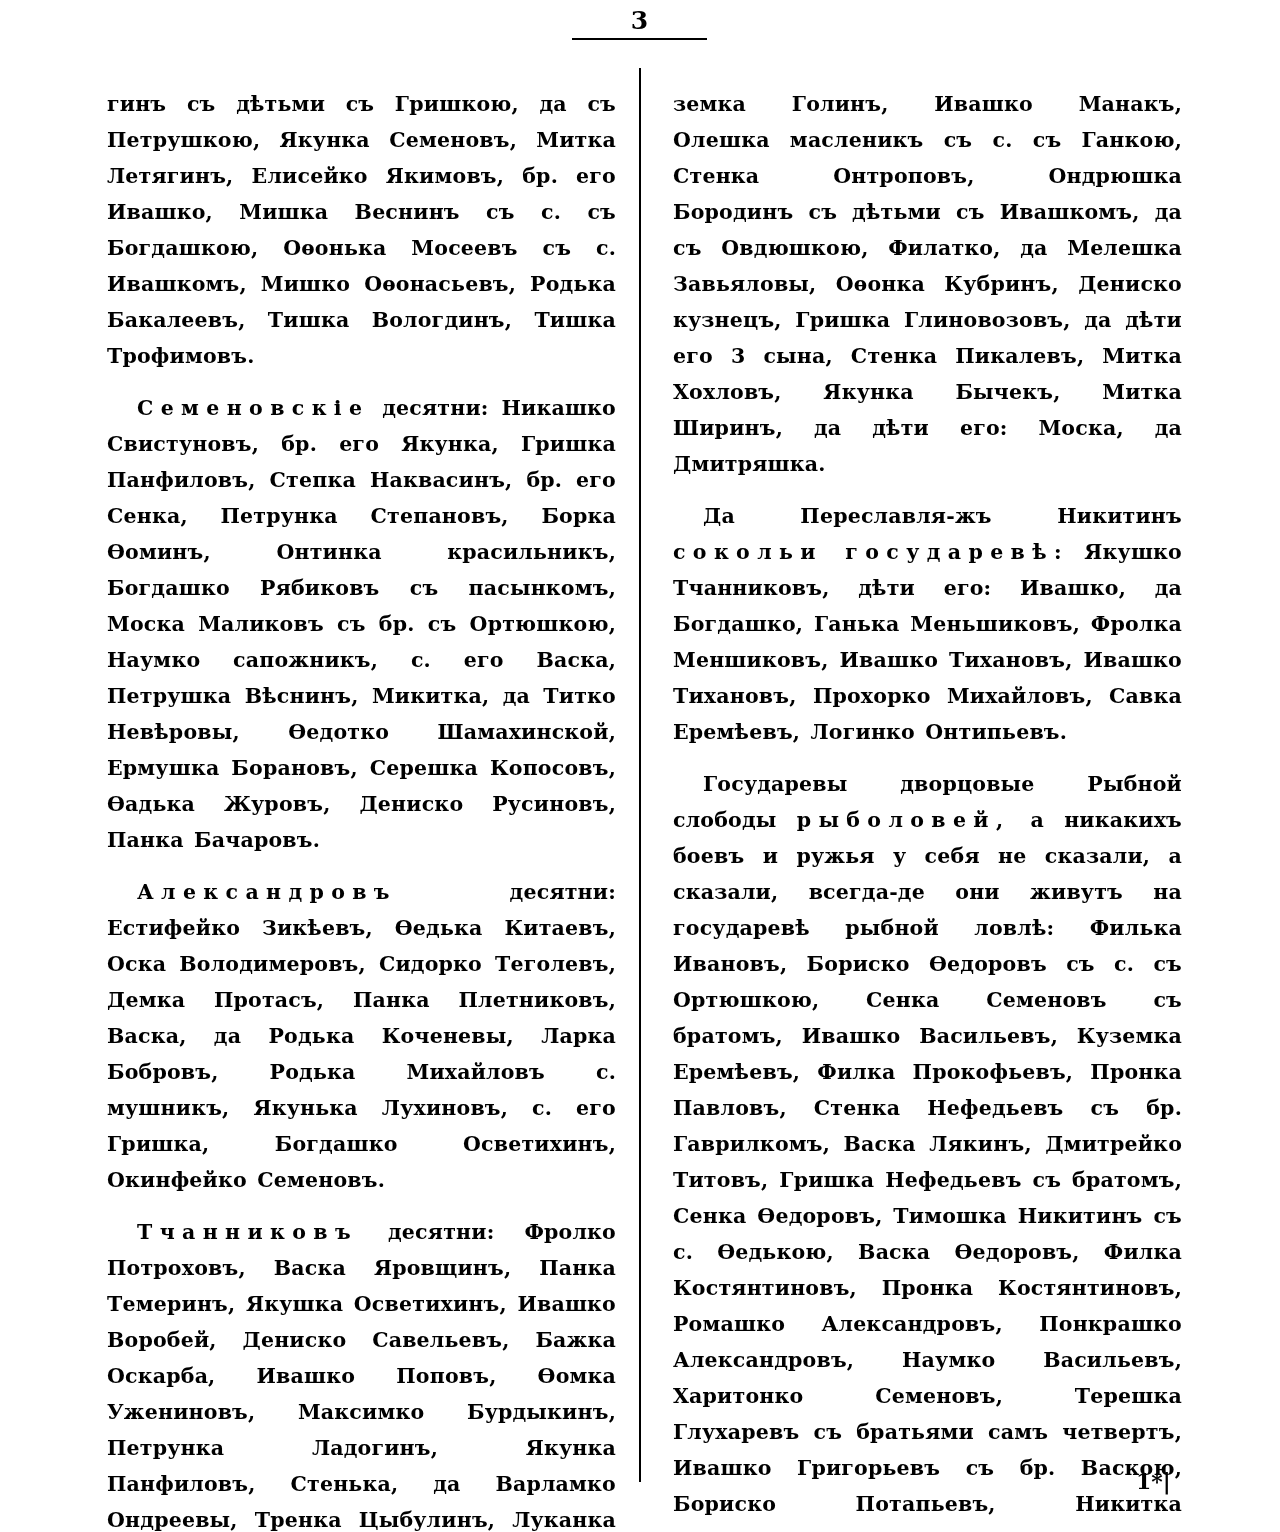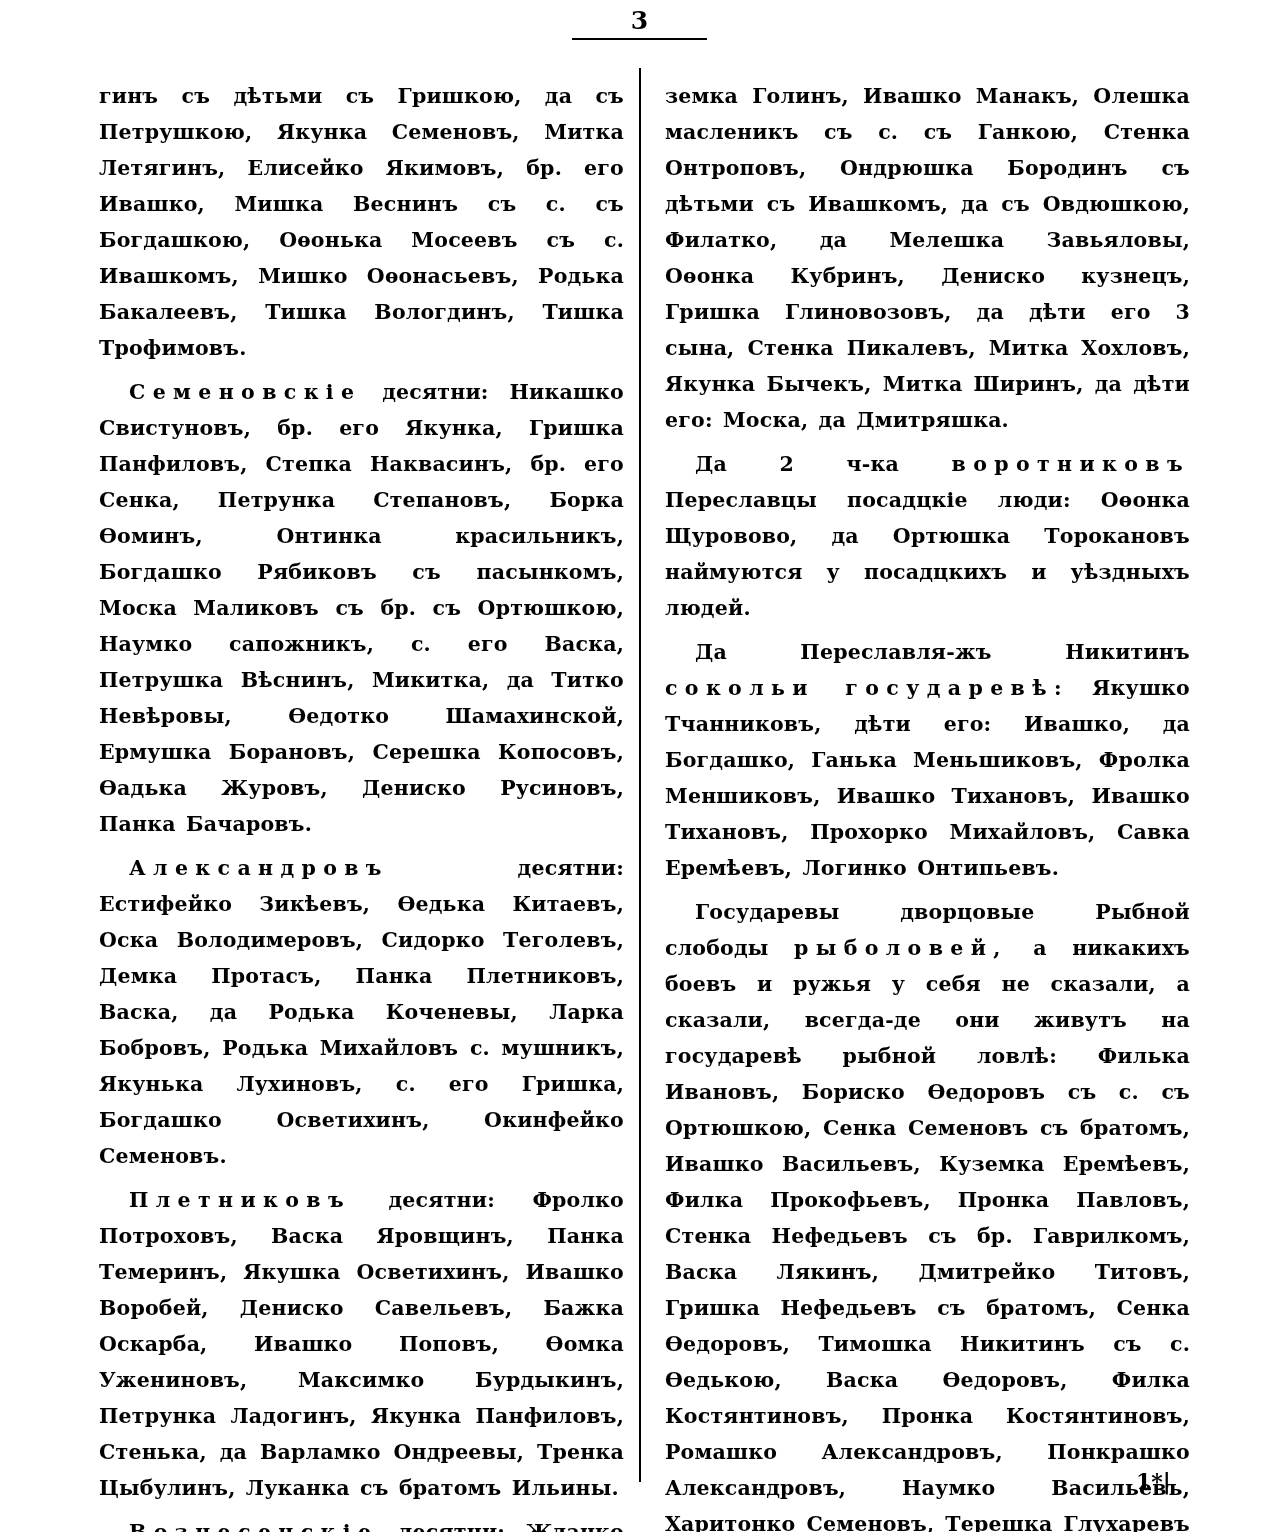--- a/index.html
+++ b/index.html
@@ -43,21 +43,21 @@
   .column.left  { left: 91px;  }
   .column.right { left: 657px; }
   .column-divider {
     position: absolute;
     left: 639px;
     top: 68px;
     width: 2px;
     height: 1414px;
     background: #000;
   }
-  .para { margin: 8px; text-indent: 0; }
+  .para { margin: 16px; text-indent: 0; }
   .para.indent { text-indent: 30px; }
   .spaced { letter-spacing: 0.36em; }
   .signature-mark {
     position: absolute;
     left: 1136px;
     top: 1468px;
     font-size: 22px;
     font-weight: bold;
   }
 </style>
@@ -66,25 +66,24 @@
 
 <header class="page-header">
   <div class="page-number">3</div>
 </header>
 
 <main>
   <section class="column left" id="col-left">
       <p class="para"><span class="">гинъ съ дѣтьми съ Гришкою, да съ Петрушкою, Якунка Семеновъ, Митка Летягинъ, Елисейко Якимовъ, бр. его Ивашко, Мишка Веснинъ съ с. съ Богдашкою, Оѳонька Мосеевъ съ с. Ивашкомъ, Мишко Оѳонасьевъ, Родька Бакалеевъ, Тишка Вологдинъ, Тишка Трофимовъ.</span></p>
       <p class="para indent"><span class="spaced">Семеновскіе</span><span class=""> десятни: Никашко Свистуновъ, бр. его Якунка, Гришка Панфиловъ, Степка Наквасинъ, бр. его Сенка, Петрунка Степановъ, Борка Ѳоминъ, Онтинка красильникъ, Богдашко Рябиковъ съ пасынкомъ, Моска Маликовъ съ бр. съ Ортюшкою, Наумко сапожникъ, с. его Васка, Петрушка Вѣснинъ, Микитка, да Титко Невѣровы, Ѳедотко Шамахинской, Ермушка Борановъ, Серешка Копосовъ, Ѳадька Журовъ, Дениско Русиновъ, Панка Бачаровъ.</span></p>
       <p class="para indent"><span class="spaced">Александровъ</span><span class=""> десятни: Естифейко Зикѣевъ, Ѳедька Китаевъ, Оска Володимеровъ, Сидорко Теголевъ, Демка Протасъ, Панка Плетниковъ, Васка, да Родька Коченевы, Ларка Бобровъ, Родька Михайловъ с. мушникъ, Якунька Лухиновъ, с. его Гришка, Богдашко Осветихинъ, Окинфейко Семеновъ.</span></p>
-      <p class="para indent"><span class="spaced">Плетниковъ</span><span class=""> десятни: Фролко Потроховъ, Васка Яровщинъ, Панка Темеринъ, Якушка Осветихинъ, Ивашко Воробей, Дениско Савельевъ, Бажка Оскарба, Ивашко Поповъ, Ѳомка Ужениновъ, Максимко Бурдыкинъ, Петрунка Ладогинъ, Якунка Панфиловъ, Стенька, да Варламко Ондреевы, Тренка Цыбулинъ, Луканка съ братомъ Ильины.</span></p>
+      <p class="para indent"><span class="spaced">Тчанниковъ</span><span class=""> десятни: Фролко Потроховъ, Васка Яровщинъ, Панка Темеринъ, Якушка Осветихинъ, Ивашко Воробей, Дениско Савельевъ, Бажка Оскарба, Ивашко Поповъ, Ѳомка Ужениновъ, Максимко Бурдыкинъ, Петрунка Ладогинъ, Якунка Панфиловъ, Стенька, да Варламко Ондреевы, Тренка Цыбулинъ, Луканка съ братомъ Ильины.</span></p>
       <p class="para indent"><span class="spaced">Вознесенскіе</span><span class=""> десятни: Жданко Мымринъ съ бр. Петрункою, Игнашка Талата, Якушка Пріѣшковъ, Карпунка мелникъ, Першка красильникъ съ с. Митькою, Якунка Мокѣевъ, Богдашко Охапка, с. его Оска, Гришка Дойниковъ, дѣти его: Сидорко, да Ивашко, Дружинка Матѳеевъ, Оска зелейщикъ, Лукашко Коровинъ, Васка хлѣбникъ, дѣти его: Трофимко, Ларька, Ивашка, Макарко Есиповъ, Якунька Рышковъ, бр. его Ѳедька, Дмитряшка Терентьевъ, Якимко портной мастеръ, Васка Ивановъ, Богдашко, да Борька Кузмины, Ивашко Дойниковъ, Володька Потроховъ.</span></p>
     </section>
   <div class="column-divider"></div>
   <section class="column right" id="col-right">
       <p class="para"><span class="">земка Голинъ, Ивашко Манакъ, Олешка масленикъ съ с. съ Ганкою, Стенка Онтроповъ, Ондрюшка Бородинъ съ дѣтьми съ Ивашкомъ, да съ Овдюшкою, Филатко, да Мелешка Завьяловы, Оѳонка Кубринъ, Дениско кузнецъ, Гришка Глиновозовъ, да дѣти его 3 сына, Стенка Пикалевъ, Митка Хохловъ, Якунка Бычекъ, Митка Ширинъ, да дѣти его: Моска, да Дмитряшка.</span></p>
-      <p class="para indent"><span class="">Да 2 ч-ка </span><span class="spaced">воротниковъ</span><span class=""> Переславцы посадцкіе люди: Оѳонка Щуровово, да Ортюшка Торокановъ наймуются у посадцкихъ и уѣздныхъ людей.</span></p>
       <p class="para indent"><span class="">Да Переславля-жъ Никитинъ </span><span class="spaced">сокольи государевѣ:</span><span class=""> Якушко Тчанниковъ, дѣти его: Ивашко, да Богдашко, Ганька Меньшиковъ, Фролка Меншиковъ, Ивашко Тихановъ, Ивашко Тихановъ, Прохорко Михайловъ, Савка Еремѣевъ, Логинко Онтипьевъ.</span></p>
       <p class="para indent"><span class="">Государевы дворцовые Рыбной слободы </span><span class="spaced">рыболовей,</span><span class=""> а никакихъ боевъ и ружья у себя не сказали, а сказали, всегда-де они живутъ на государевѣ рыбной ловлѣ: Филька Ивановъ, Бориско Ѳедоровъ съ с. съ Ортюшкою, Сенка Семеновъ съ братомъ, Ивашко Васильевъ, Куземка Еремѣевъ, Филка Прокофьевъ, Пронка Павловъ, Стенка Нефедьевъ съ бр. Гаврилкомъ, Васка Лякинъ, Дмитрейко Титовъ, Гришка Нефедьевъ съ братомъ, Сенка Ѳедоровъ, Тимошка Никитинъ съ с. Ѳедькою, Васка Ѳедоровъ, Филка Костянтиновъ, Пронка Костянтиновъ, Ромашко Александровъ, Понкрашко Александровъ, Наумко Васильевъ, Харитонко Семеновъ, Терешка Глухаревъ съ братьями самъ четвертъ, Ивашко Григорьевъ съ бр. Васкою, Бориско Потапьевъ, Никитка Кондратьевъ, Власко Васильевъ, у него 2 брата, Юрька Власьевъ съ с. съ Сенкою, Панка Ондреевъ съ с. Богдашкою, Мартынко Дороѳеевъ, Ивашко Васильевъ, Сенка Гавриловъ, Ивашко Гавриловъ, Ивашко Алексѣевъ, Першка Гавриловъ, Никифорко Прохоровъ, Ортюшка Володимеровъ, Никитка Евтифѣевъ, Якунка Никитинъ, Никитка Ѳедотовъ, у него 2 сына; Алешка Ивановъ, Ѳедька Онтипьевъ, Анисимко Кириловъ, Мелешка Аѳонасьевъ, Никитка Игнатьевъ, Ѳедька Овдокимовъ, у него 2 сына, Якунка Оѳонасьевъ съ бр. Баженкомъ, Трофимко Фофановъ, Ивашко Богдановъ, Ивашко Максимовъ, съ с. съ Серешкою, Филатко Семеновъ съ сыномъ, Ондрюшка Пятого, Богдашко Петровъ, Куска Матвеевъ, Еремка Григорьевъ, Карпунка Баженовъ съ братомъ, Якунка Кондратьевъ, Богдашко Ортемьевъ, у него 2 сына, Дмитрейко Баженовъ, Васка</span></p>
     </section>
 </main>
 
 <div class="signature-mark">1*|</div>
 
 </body></html>

